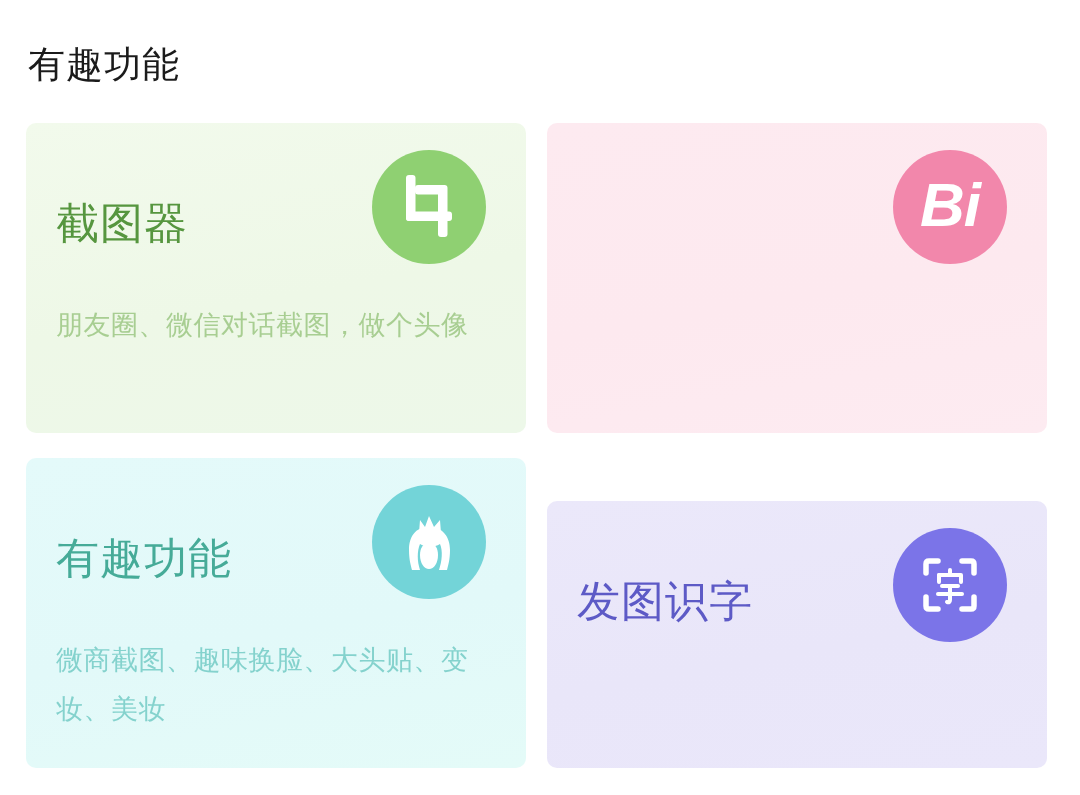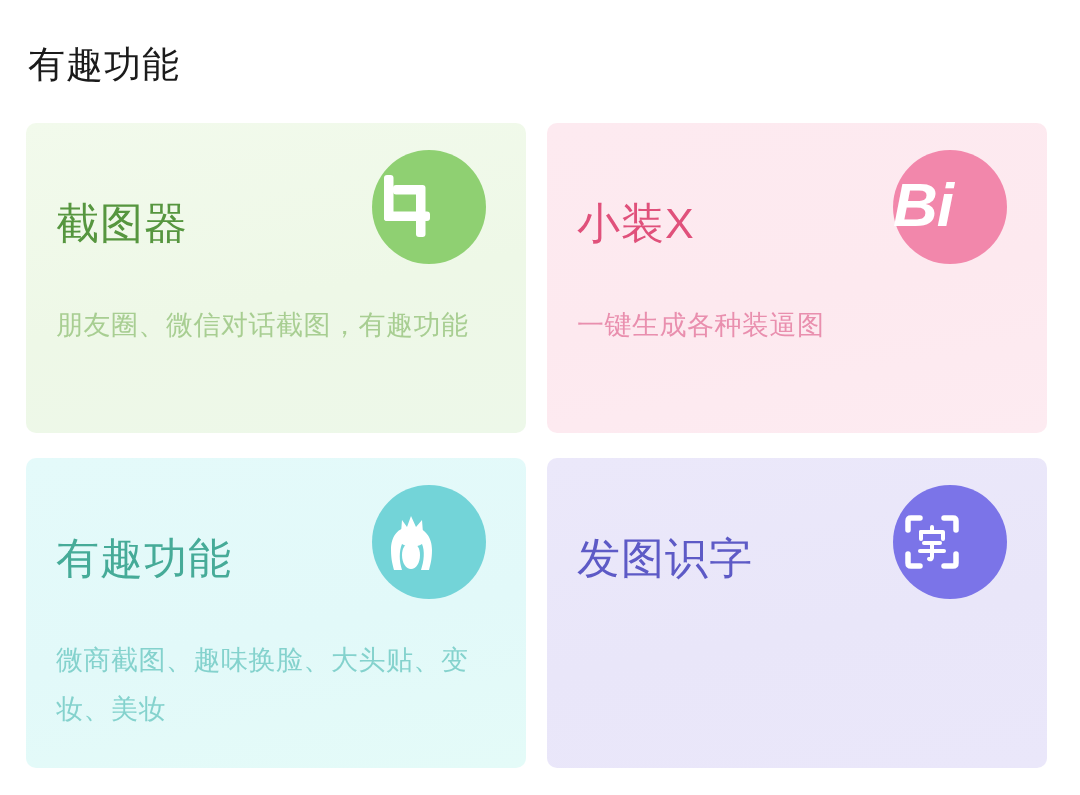--- a/index.html
+++ b/index.html
@@ -43,21 +43,21 @@
     position: relative;
     border-radius: 10px;
     overflow: hidden;
     box-sizing: border-box;
   }
 
   
   .card.green  { background: linear-gradient(170deg, #f2faec 0%, #eef8e7 55%, #edf8e9 100%); }
   .card.pink   { background: linear-gradient(170deg, #fdeaf0 0%, #fde9ef 55%, #fdebf1 100%); }
   .card.cyan   { background: linear-gradient(170deg, #e4fafa 0%, #e2f9f9 55%, #e4fbf8 100%); }
-  .card.purple { background: linear-gradient(170deg, #ebe8fa 0%, #e9e6f9 55%, #eae7fa 100%); }
+  .card.purple { background: linear-gradient(170deg, #ebe8fa 0%, #e9e6f9 55%, #eae7fa 100%); margin-top: 43px; }
 
   .card-title {
     position: absolute;
     left: 30px;
     top: 74px;
     font-size: 43px;
     line-height: 52px;
     font-weight: 400;
     letter-spacing: 1px;
     white-space: nowrap;
@@ -84,21 +84,21 @@
 
   .card-icon {
     position: absolute;
     right: 40px;
     top: 27px;
     width: 114px;
     height: 114px;
     border-radius: 50%;
     display: flex;
     align-items: center;
-    justify-content: flex-start;
+    justify-content: center;
   }
   .icon-green  { background: #8fd072; }
   .icon-pink   { background: #f287ab; }
   .icon-cyan   { background: #73d4d8; }
   .icon-purple { background: #7b74e8; }
 
   .icon-bi {
     color: #ffffff;
     font-size: 62px;
     line-height: 62px;
@@ -111,36 +111,34 @@
 </style>
 </head>
 <body>
 
 <h1 class="page-title">有趣功能</h1>
 
 <div class="card-grid">
 
   <div class="card green">
     <div class="card-title">截图器</div>
-    <div class="card-sub">朋友圈、微信对话截图，有趣功能</div>
+    <div class="card-sub">朋友圈、微信对话截图，做个头像</div>
     <div class="card-icon icon-green">
       <svg class="icon-svg" width="70" height="70" viewBox="0 0 70 70" aria-hidden="true">
         <g fill="#ffffff">
           <rect x="12" y="3" width="9.5" height="46" rx="3"></rect>
           <rect x="12" y="39.5" width="46" height="9.5" rx="3"></rect>
           <rect x="44" y="13" width="9.5" height="52" rx="3"></rect>
           <rect x="21" y="13" width="30" height="9.5" rx="3"></rect>
         </g>
       </svg>
     </div>
   </div>
 
   <div class="card pink">
-    <div class="card-title">小装X</div>
-    <div class="card-sub">一键生成各种装逼图</div>
     <div class="card-icon icon-pink">
       <span class="icon-bi">Bi</span>
     </div>
   </div>
 
   <div class="card cyan">
     <div class="card-title">有趣功能</div>
     <div class="card-sub">微商截图、趣味换脸、大头贴、变妆、美妆</div>
     <div class="card-icon icon-cyan">
       <svg class="icon-svg" width="78" height="78" viewBox="0 0 78 78" aria-hidden="true">

